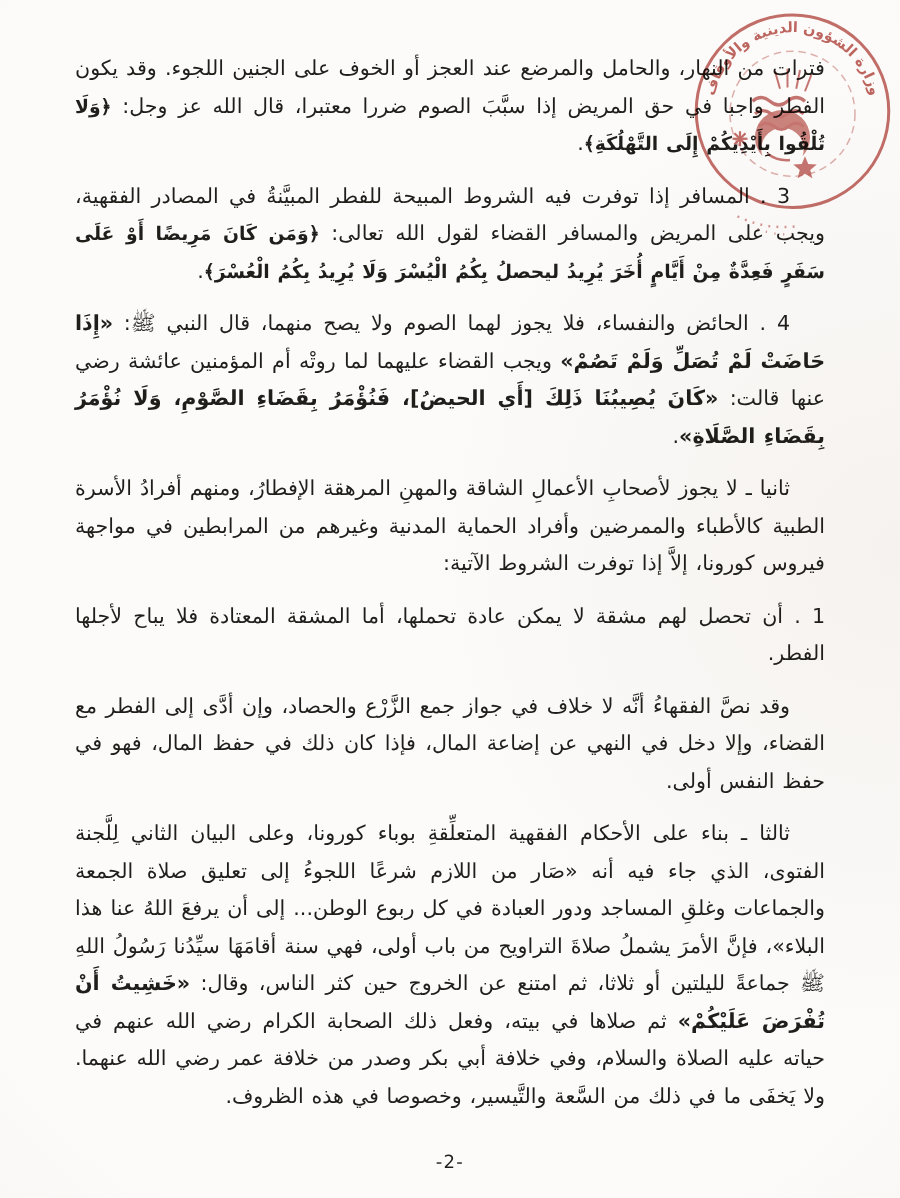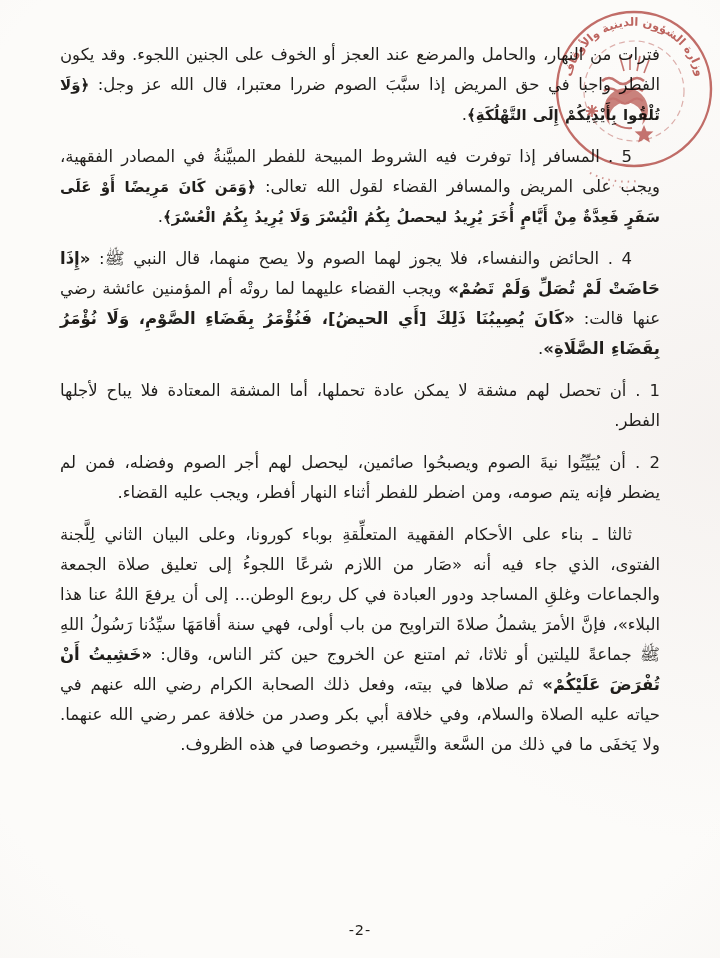--- a/index.html
+++ b/index.html
@@ -47,24 +47,25 @@
   }
   .stamp svg{display:block;width:100%;height:100%;}
 </style>
 </head>
 <body>
 
 <div class="paper">
 
   <div class="doc">
       <p class="para"><span class="seg-normal">فترات من النهار، والحامل والمرضع عند العجز أو الخوف على الجنين اللجوء. وقد يكون الفطر واجبا في حق المريض إذا سبَّبَ الصوم ضررا معتبرا، قال الله عز وجل: </span><span class="seg-quran">﴿وَلَا تُلْقُوا بِأَيْدِيكُمْ إِلَى التَّهْلُكَةِ﴾</span><span class="seg-normal">.</span></p>
-      <p class="para indent"><span class="seg-normal">5 . المسافر إذا توفرت فيه الشروط المبيحة للفطر المبيَّنةُ في المصادر الفقهية، ويجب على المريض والمسافر القضاء لقول الله تعالى: </span><span class="seg-quran">﴿وَمَن كَانَ مَرِيضًا أَوْ عَلَى سَفَرٍ فَعِدَّةٌ مِنْ أَيَّامٍ أُخَرَ يُرِيدُ ليحصلُ بِكُمُ الْيُسْرَ وَلَا يُرِيدُ بِكُمُ الْعُسْرَ﴾</span><span class="seg-normal">.</span></p>
+      <p class="para indent"><span class="seg-normal">3 . المسافر إذا توفرت فيه الشروط المبيحة للفطر المبيَّنةُ في المصادر الفقهية، ويجب على المريض والمسافر القضاء لقول الله تعالى: </span><span class="seg-quran">﴿وَمَن كَانَ مَرِيضًا أَوْ عَلَى سَفَرٍ فَعِدَّةٌ مِنْ أَيَّامٍ أُخَرَ يُرِيدُ ليحصلُ بِكُمُ الْيُسْرَ وَلَا يُرِيدُ بِكُمُ الْعُسْرَ﴾</span><span class="seg-normal">.</span></p>
       <p class="para indent"><span class="seg-normal">4 . الحائض والنفساء، فلا يجوز لهما الصوم ولا يصح منهما، قال النبي ﷺ: </span><span class="seg-hadith">«إِذَا حَاضَتْ لَمْ تُصَلِّ وَلَمْ تَصُمْ»</span><span class="seg-normal"> ويجب القضاء عليهما لما روتْه أم المؤمنين عائشة رضي عنها قالت: </span><span class="seg-hadith">«كَانَ يُصِيبُنَا ذَلِكَ [أَي الحيضُ]، فَنُؤْمَرُ بِقَضَاءِ الصَّوْمِ، وَلَا نُؤْمَرُ بِقَضَاءِ الصَّلَاةِ»</span><span class="seg-normal">.</span></p>
+      <p class="para indent"><span class="seg-normal">ثانيا ـ لا يجوز لأصحابِ الأعمالِ الشاقة والمهنِ المرهقة الإفطارُ، ومنهم أفرادُ الأسرة الطبية كالأطباء والممرضين وأفراد الحماية المدنية وغيرهم من المرابطين في مواجهة فيروس كورونا، إلاَّ إذا توفرت الشروط الآتية:</span></p>
       <p class="para"><span class="seg-normal">1 . أن تحصل لهم مشقة لا يمكن عادة تحملها، أما المشقة المعتادة فلا يباح لأجلها الفطر.</span></p>
-      <p class="para"><span class="seg-normal">2 . أن يُبَيِّتُوا نيةَ الصوم ويصبحُوا صائمين، ليحصل لهم أجر الصوم وفضله، فمن لم يضطر فإنه يتم صومه، ومن اضطر للفطر أثناء النهار أفطر، ويجب عليه القضاء.</span></p>
+      <p class="para indent"><span class="seg-normal">وقد نصَّ الفقهاءُ أنَّه لا خلاف في جواز جمع الزَّرْع والحصاد، وإن أدَّى إلى الفطر مع القضاء، وإلا دخل في النهي عن إضاعة المال، فإذا كان ذلك في حفظ المال، فهو في حفظ النفس أولى.</span></p>
       <p class="para indent"><span class="seg-normal">ثالثا ـ بناء على الأحكام الفقهية المتعلِّقةِ بوباء كورونا، وعلى البيان الثاني لِلَّجنة الفتوى، الذي جاء فيه أنه «صَار من اللازم شرعًا اللجوءُ إلى تعليق صلاة الجمعة والجماعات وغلقِ المساجد ودور العبادة في كل ربوع الوطن... إلى أن يرفعَ اللهُ عنا هذا البلاء»، فإنَّ الأمرَ يشملُ صلاةَ التراويح من باب أولى، فهي سنة أقامَهَا سيِّدُنا رَسُولُ اللهِ ﷺ جماعةً لليلتين أو ثلاثا، ثم امتنع عن الخروج حين كثر الناس، وقال: </span><span class="seg-hadith">«خَشِيتُ أَنْ تُفْرَضَ عَلَيْكُمْ»</span><span class="seg-normal"> ثم صلاها في بيته، وفعل ذلك الصحابة الكرام رضي الله عنهم في حياته عليه الصلاة والسلام، وفي خلافة أبي بكر وصدر من خلافة عمر رضي الله عنهما. ولا يَخفَى ما في ذلك من السَّعة والتَّيسير، وخصوصا في هذه الظروف.</span></p>
     </div>
 
   <div class="stamp">
     <svg viewBox="0 0 172 188" xmlns="http://www.w3.org/2000/svg">
       <g stroke="currentColor" fill="none">
         <circle cx="84" cy="84" r="77" stroke-width="2.4" opacity="0.85"></circle>
         <circle cx="84" cy="86" r="50" stroke-width="1.2" opacity="0.45" stroke-dasharray="6 4"></circle>
       </g>
       <defs>

